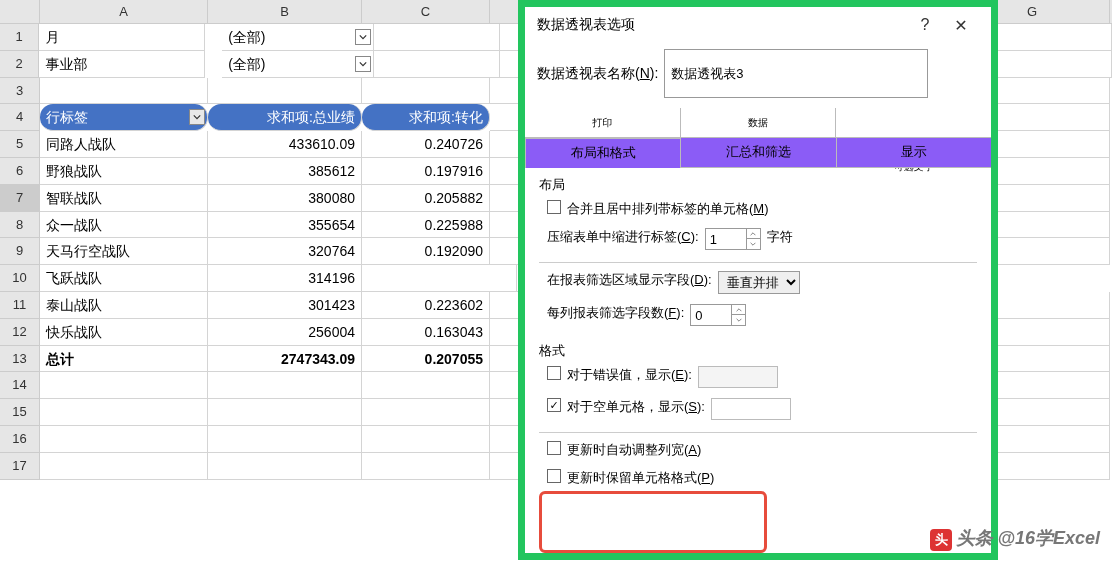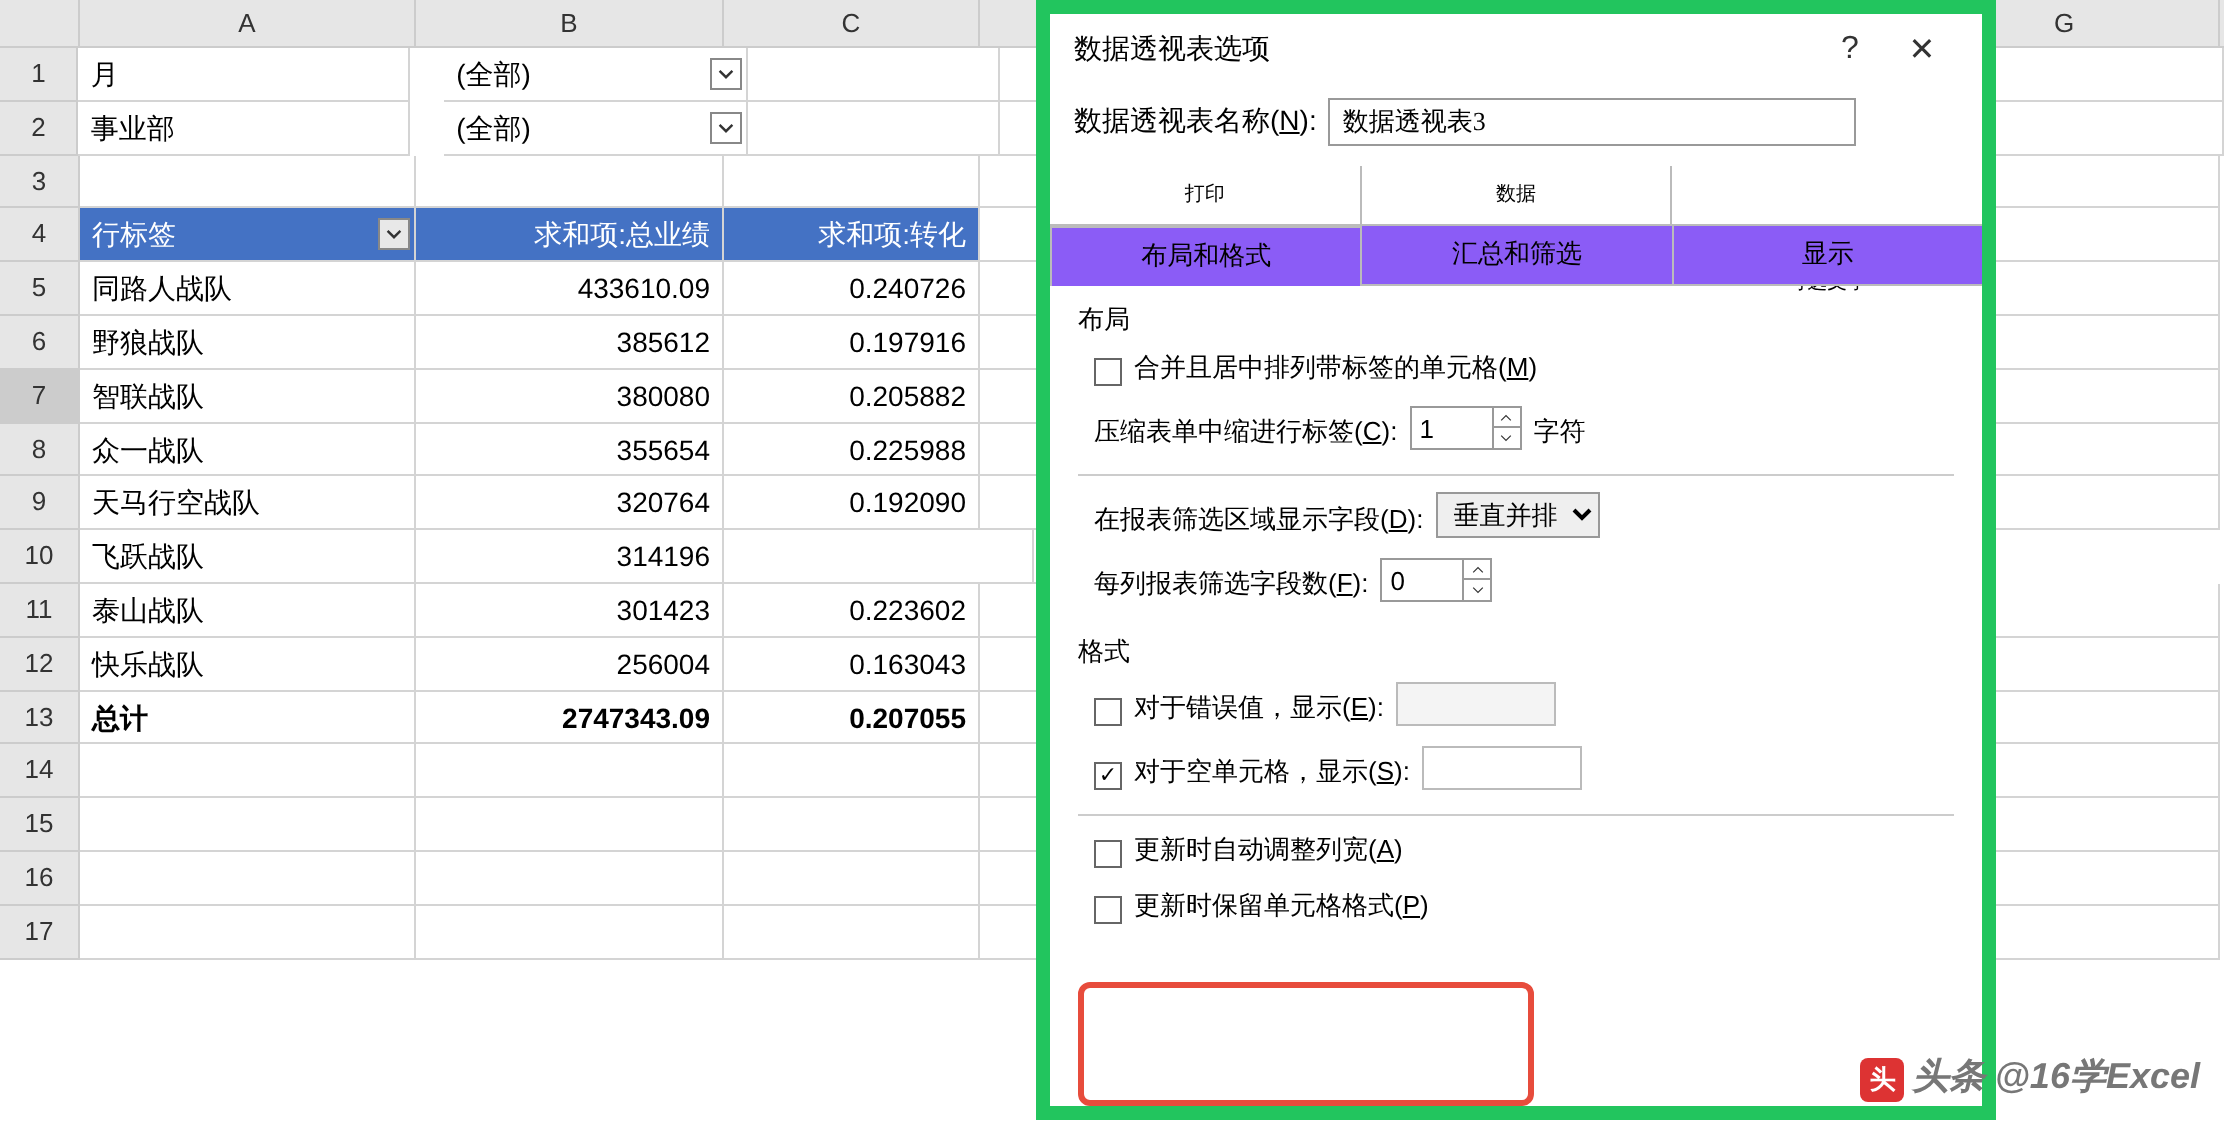--- a/index.html
+++ b/index.html
@@ -13,45 +13,45 @@
 .col-A { width: 168px; }
 .col-B { width: 154px; }
 .col-C { width: 128px; }
 .col-D, .col-E, .col-F, .col-G { width: 155px; }
 .rows { }
 .row { display: flex; height: 26.8px; }
 .row .rh { width: 40px; background: #e6e6e6; border-right: 1px solid #ccc; border-bottom: 1px solid #ccc; text-align: center; line-height: 26px; font-size: 13px; color: #333; }
 .row .cell { border-right: 1px solid #d4d4d4; border-bottom: 1px solid #d4d4d4; padding: 0 6px; line-height: 26px; white-space: nowrap; overflow: hidden; }
 .row.sel .rh { background: #ccc; }
 .cell.right { text-align: right; }
-.cell.header-blue { background: #4472C4; color: #fff; font-weight: normal; position: relative; }
+.cell.header-blue { background: #4472C4; color: #fff; font-weight: normal; position: relative; border-radius: 13px; }
 .cell.header-blue .dd { position: absolute; right: 2px; top: 5px; width: 16px; height: 16px; background: #e8e8e8; border: 1px solid #888; display: flex; align-items: center; justify-content: center; }
 .cell.header-blue .dd svg { width: 8px; height: 8px; }
 .cell.filter { position: relative; margin-left: 17px; }
 .cell.filter .dd { position: absolute; right: 2px; top: 5px; width: 16px; height: 16px; background: #fff; border: 1px solid #888; display: flex; align-items: center; justify-content: center; }
 .cell.filter .dd svg { width: 8px; height: 8px; }
 .bold { font-weight: bold; }
 
 
 .dialog { position: absolute; left: 518px; top: 0; width: 480px; height: 560px; background: #fff; border: 7px solid #22c55e; }
 .titlebar { display: flex; align-items: center; height: 36px; padding: 0 12px; font-size: 14px; }
 .titlebar .title { flex: 1; }
 .titlebar .help, .titlebar .close { width: 36px; text-align: center; font-size: 16px; color: #333; }
 .namefield { display: flex; align-items: center; padding: 6px 12px 10px; gap: 6px; }
-.namefield input { border: 1px solid #999; padding: 3px 6px; font-size: 13px; width: 264px; font-family: Liberation Serif, serif; }
+.namefield input { border: 1px solid #999; padding: 16px 6px; font-size: 13px; width: 264px; }
 .tabs-row { display: flex; border-bottom: 1px solid #bbb; height: 30px; }
 .tabs-row .tab { flex: 1; text-align: center; line-height: 30px; font-size: 10px; border-right: 1px solid #bbb; background: #fff; }
 .tabs-row .tab:last-child { border-right: none; margin-top: 44px; }
 .tabs-row2 { display: flex; height: 30px; }
 .tabs-row2 .tab { flex: 1; text-align: center; line-height: 28px; font-size: 13px; border-right: 1px solid #bbb; border-bottom: 1px solid #bbb; background: #8b5cf6; }
 .tabs-row2 .tab.active { border-bottom: none; border-top:1px solid #bbb; border-left:1px solid #bbb; }
 .tabs-row2 .tab:last-child { border-right: none; }
 .group-title { padding: 8px 14px 2px; font-size: 13px; }
 .group-body { padding: 4px 22px 8px; display: flex; flex-direction: column; gap: 10px; }
-.group-body .line { display: flex; align-items: flex-end; gap: 6px; font-size: 13px; }
+.group-body .line { display: flex; align-items: flex-start; gap: 6px; font-size: 13px; }
 .group-body select, .group-body input.num { border: 1px solid #999; padding: 2px 4px; font-size: 13px; }
 .group-body .spinbox { display: inline-flex; align-items: center; border:1px solid #999; }
 .group-body .spinbox input { border:none; width:40px; padding:2px 4px; font-size:13px; }
 .group-body .spinbox .spinbtns { display:flex; flex-direction:column; }
 .group-body .spinbox .spinbtns div { width:14px; height:10px; border-left:1px solid #999; display:flex; align-items:center; justify-content:center; }
 .group-body .spinbox .spinbtns div:first-child{border-bottom:1px solid #999;}
 .group-body .spinbox .spinbtns svg{width:6px;height:6px;}
 .sep { border: none; border-top: 1px solid #ccc; margin: 4px 14px; }
 .chk { width: 14px; height: 14px; border: 1px solid #666; display: inline-flex; align-items:center; justify-content:center; background:#fff;}
 .chk.checked::after { content: "✓"; font-size: 11px; line-height: 11px; }

